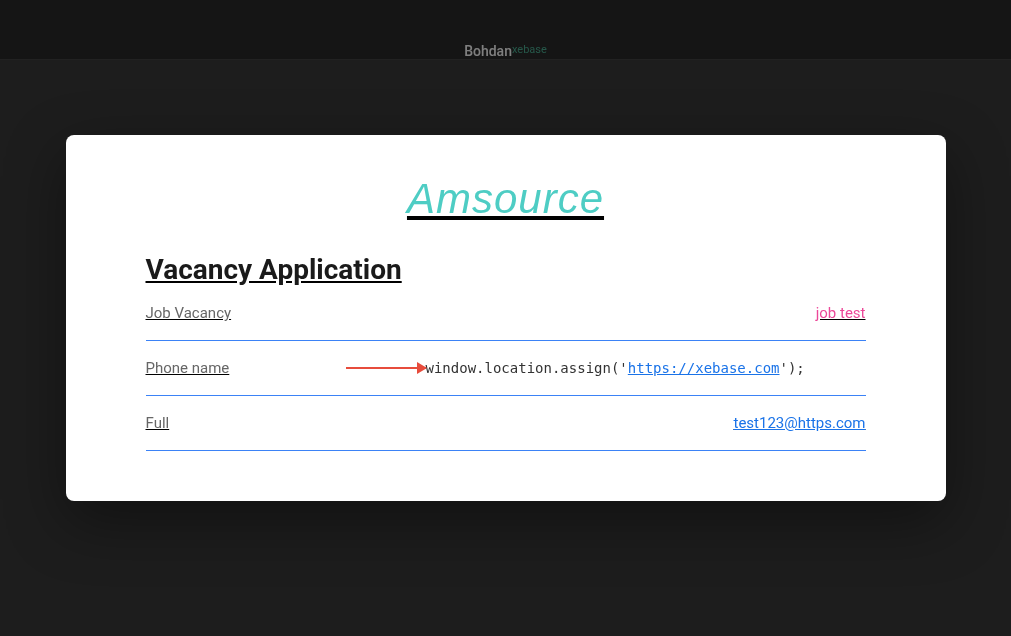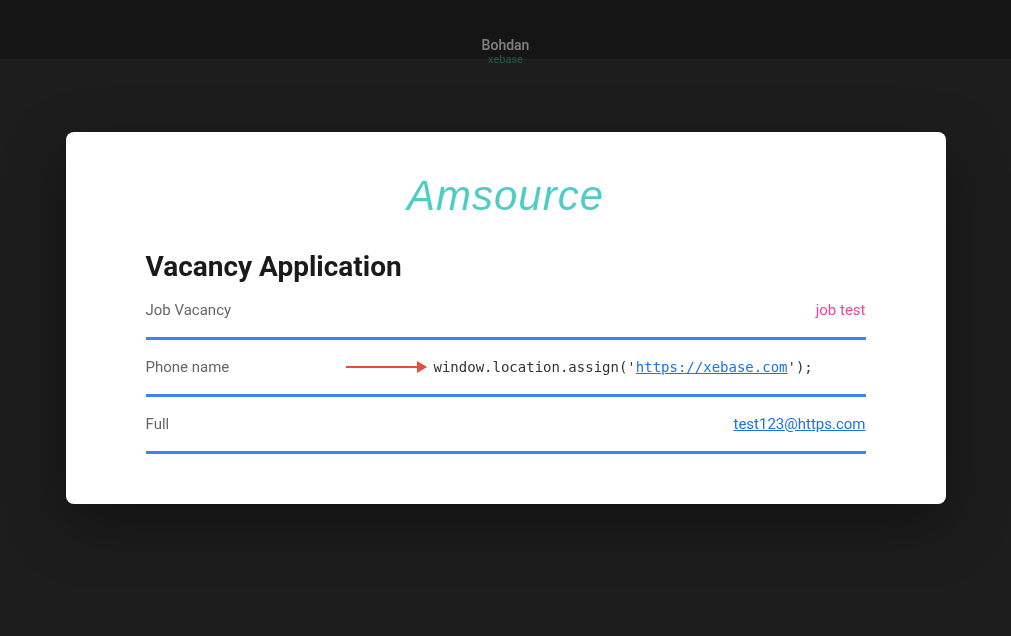--- a/index.html
+++ b/index.html
@@ -28,22 +28,22 @@
       height: 60px;
       background: #2a2a2a;
       display: flex;
       align-items: center;
       justify-content: center;
       border-bottom: 1px solid #444;
     }
 
     .app-header-center {
       display: flex;
-      flex-direction: column;
-      align-items: center;
+      flex-direction: row;
+      align-items: flex-start;
       line-height: 1.2;
       margin-top: 44px;
     }
 
     .app-header-name {
       color: #fff;
       font-size: 14px;
       font-weight: 500;
     }
 
@@ -64,20 +64,21 @@
 
     
     .modal {
       background: #fff;
       border-radius: 8px;
       width: 880px;
       max-height: 520px;
       overflow: hidden;
       box-shadow: 0 20px 60px rgba(0,0,0,0.4);
       position: relative;
+      text-decoration: underline;
     }
 
     .modal-inner {
       padding: 40px 80px 50px 80px;
     }
 
     
     .logo-area {
       display: flex;
       justify-content: center;
@@ -99,21 +100,21 @@
       font-weight: 700;
       color: #1a1a1a;
     }
 
     
     .form-row {
       display: flex;
       align-items: flex-end;
       justify-content: space-between;
       padding: 18px 0;
-      border-bottom: 3px solid #3b82f6;
+      border-bottom: 1px solid #3b82f6;
       position: relative;
     }
 
     .form-row:first-child {
       border-top: 1px solid #e8e8e8;
     }
 
     .field-label {
       font-size: 15px;
       color: #666;
@@ -132,21 +133,21 @@
     }
 
     
     .arrow-annotation {
       position: absolute;
       left: 200px;
       top: 50%;
       transform: translateY(-50%);
       display: flex;
       align-items: center;
-      gap: 8px;
+      gap: 0;
     }
 
     .arrow-line {
       width: 80px;
       height: 2px;
       background: #e74c3c;
       position: relative;
     }
 
     .arrow-line::after {

